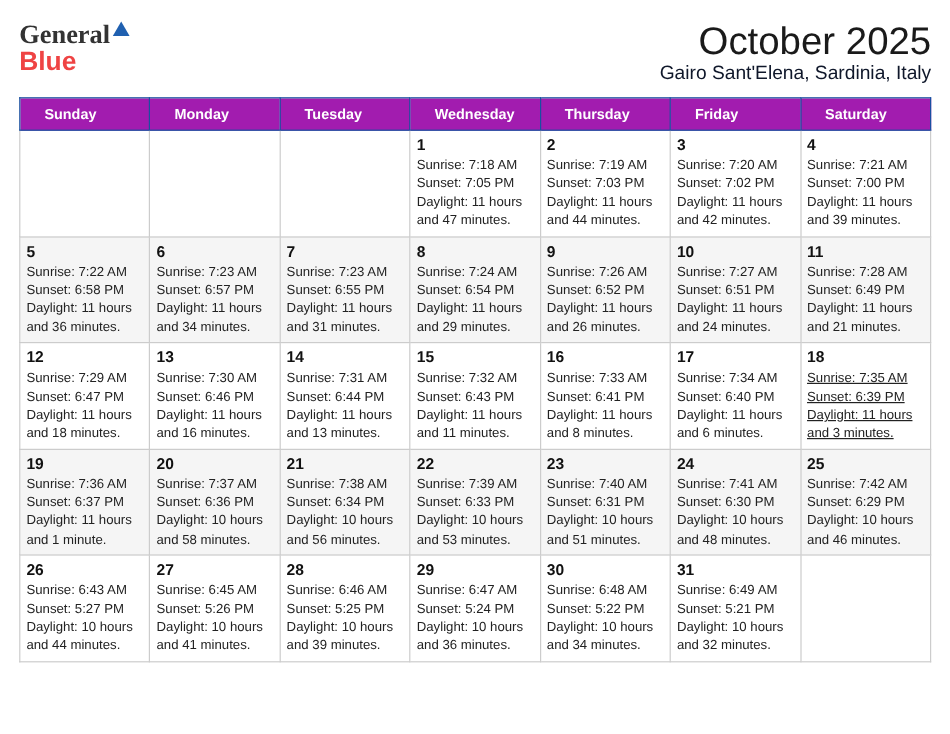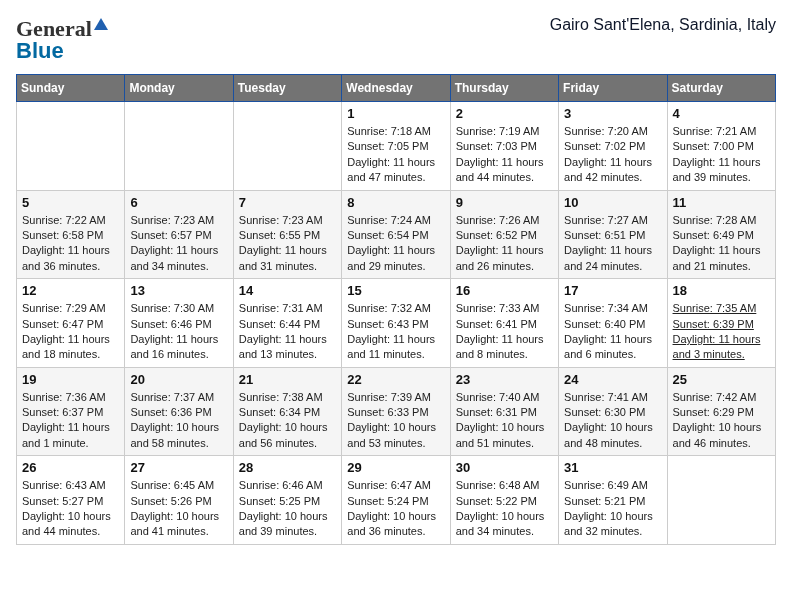--- a/index.html
+++ b/index.html
@@ -34,23 +34,23 @@
     .location-title {
       font-size: 16px;
       color: #0f172a;
     }
     table {
       width: 100%;
       border-collapse: collapse;
       font-size: 11px;
     }
     thead th {
-      background-color: #737373;
+      background-color: #a21caf;
       color: #fff;
-      padding: 6px 4px;
+      padding: 6px 20px;
       text-align: left;
       font-size: 12px;
       border: 1px solid #1a50a0;
     }
     tbody td {
       border: 1px solid #ccc;
       vertical-align: top;
       padding: 4px 5px;
       height: 80px;
       width: 14.28%;
@@ -76,23 +76,24 @@
   </style>
 </head>
 <body>
 
 <div class="header">
   <div class="logo">
     <div style="display:flex;align-items:center;font-family:Liberation Serif, serif;">
       <span class="logo-general" style="font-size:22px;font-weight:bold;color:#333;">General</span>
       <span style="display:inline-block;width:0;height:0;border-left:7px solid transparent;border-right:7px solid transparent;border-bottom:12px solid #2060b0;margin:0 2px;position:relative;top:-5px;"></span>
     </div>
-    <span class="logo-blue" style="font-size:22px;font-weight:bold;color:#0369a1;margin-top:-4px;">Blue</span>
+    <span class="logo-blue" style="font-size:22px;font-weight:bold;color:#ef4444;margin-top:-4px;">Blue</span>
   </div>
   <div class="title-block">
+    <div class="month-title">October 2025</div>
     <div class="location-title">Gairo Sant'Elena, Sardinia, Italy</div>
   </div>
 </div>
 
 <table>
   <thead>
     <tr>
     <th>Sunday</th>
         <th>Monday</th>
         <th>Tuesday</th>

